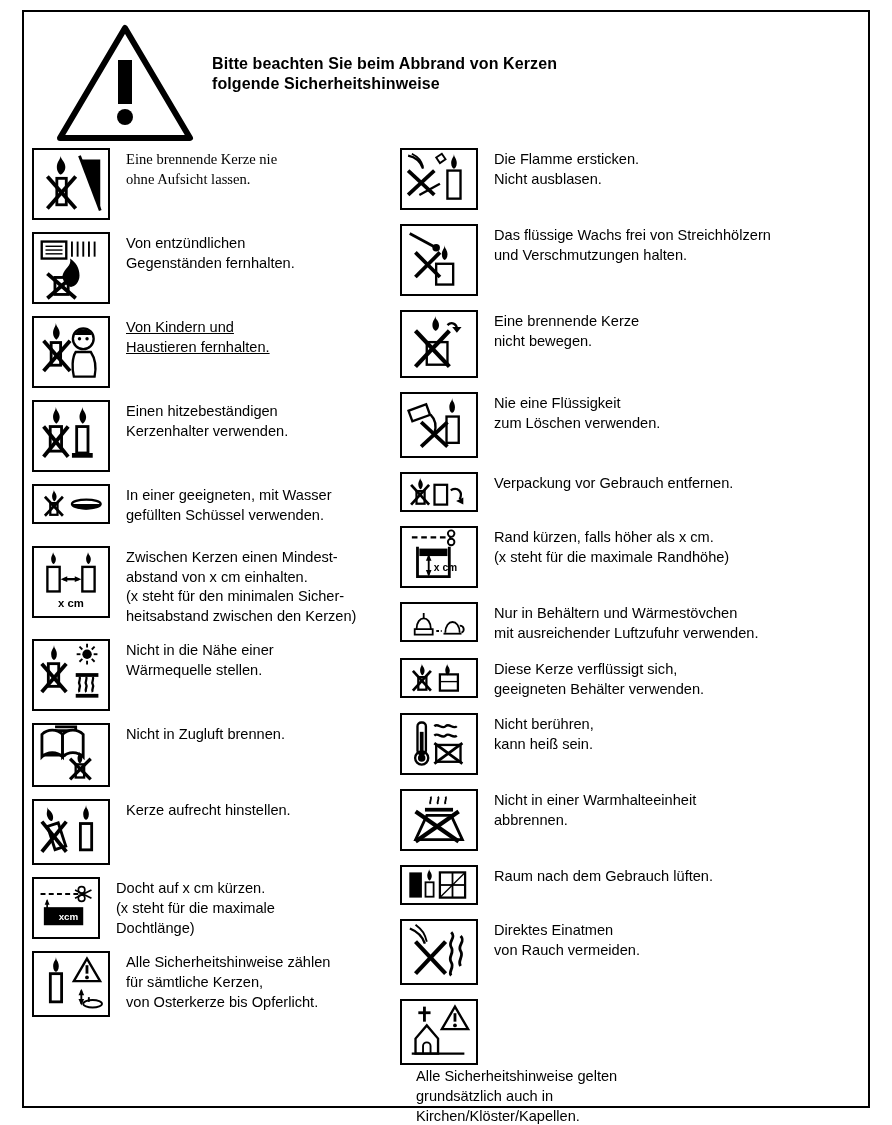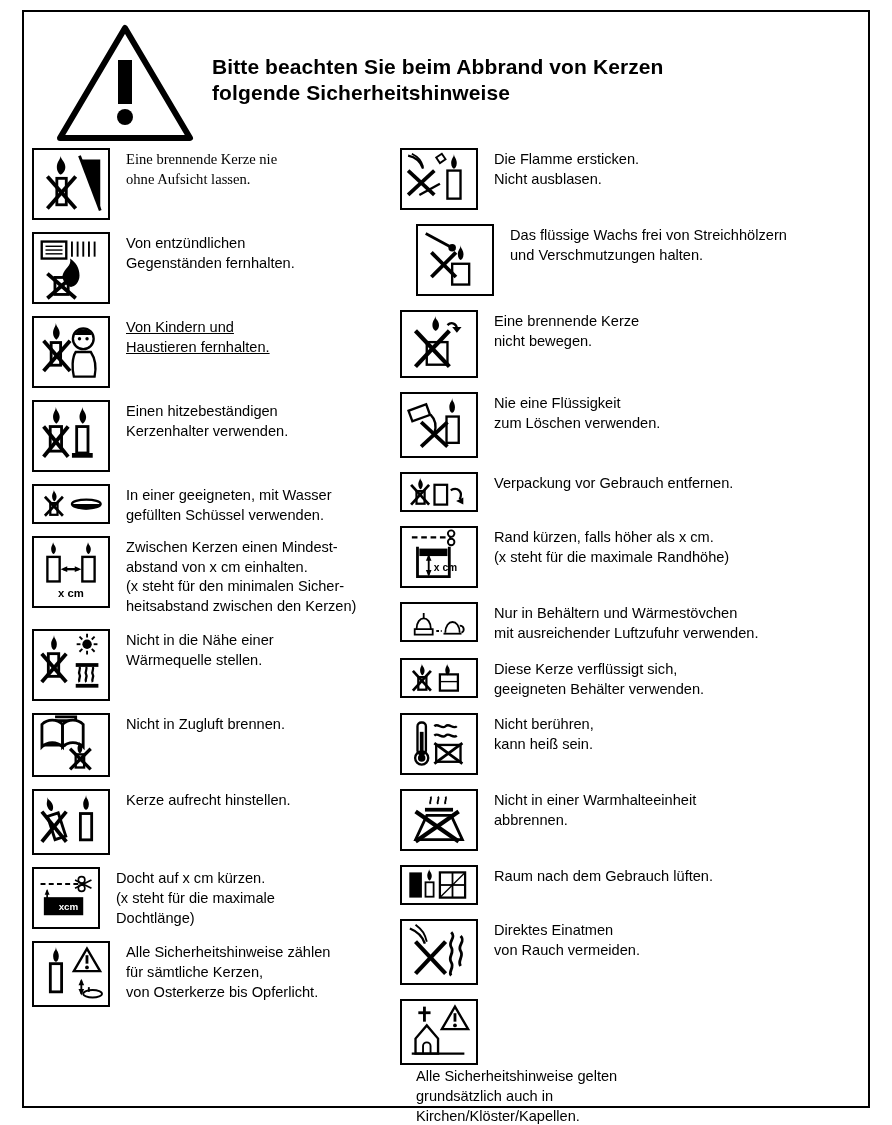--- a/index.html
+++ b/index.html
@@ -45,21 +45,21 @@
     top: 8px;
     width: 138px;
     height: 120px;
   }
   .warn-tri svg { display: block; }
   .header-title {
     position: absolute;
     left: 182px;
     top: 40px;
     width: 600px;
-    font-size: 21px;
+    font-size: 16px;
     font-weight: bold;
     line-height: 1.25;
     letter-spacing: 0.1px;
   }
   .header-title .l2 { display: block; }
 
   
   .col {
     position: absolute;
     top: 148px;
@@ -178,21 +178,21 @@
           <rect x="45" y="26" width="12" height="28" fill="none" stroke="#000" stroke-width="3"></rect>
           <rect x="40" y="54" width="22" height="5" fill="#000"></rect>
           <line x1="10" y1="26" x2="36" y2="58" stroke="#000" stroke-width="4"></line>
           <line x1="36" y1="26" x2="10" y2="58" stroke="#000" stroke-width="4"></line>
         </svg>
       </div>
       <div class="txt">Einen hitzebeständigen
 Kerzenhalter verwenden.</div>
     </div>
 
-    <div class="row" style="margin-bottom:10px;">
+    <div class="row" style="margin-bottom:20px;">
       <div class="ico" style="width:78px;height:40px;">
         <svg class="g" viewBox="0 0 78 40">
           <path d="M18 12c0-4 2-5 2-8 0 3 3 4 3 8 0 3-2 5-2.5 5S18 15 18 12z" fill="#000"></path>
           <rect x="16" y="19" width="8" height="13" fill="none" stroke="#000" stroke-width="2.5"></rect>
           <line x1="10" y1="12" x2="30" y2="33" stroke="#000" stroke-width="3"></line>
           <line x1="30" y1="12" x2="10" y2="33" stroke="#000" stroke-width="3"></line>
           <ellipse cx="56" cy="20" rx="16" ry="5" fill="none" stroke="#000" stroke-width="2.5"></ellipse>
           <path d="M40 20c2 8 28 8 32 0" fill="#000"></path>
         </svg>
       </div>
@@ -338,21 +338,21 @@
           <polygon points="36,8 42,4 46,10 40,14" fill="none" stroke="#000" stroke-width="2"></polygon>
           <line x1="6" y1="22" x2="34" y2="48" stroke="#000" stroke-width="4"></line>
           <line x1="34" y1="22" x2="6" y2="48" stroke="#000" stroke-width="4"></line>
           <line x1="18" y1="48" x2="40" y2="36" stroke="#000" stroke-width="2.5"></line>
         </svg>
       </div>
       <div class="txt">Die Flamme ersticken.
 Nicht ausblasen.</div>
     </div>
 
-    <div class="row" style="margin-bottom:14px;margin-left:16px;">
+    <div class="row" style="margin-bottom:14px;">
       <div class="ico" style="width:78px;height:72px;">
         <svg class="g" viewBox="0 0 78 72">
           <line x1="8" y1="8" x2="34" y2="22" stroke="#000" stroke-width="3"></line>
           <circle cx="36" cy="23" r="4" fill="#000"></circle>
           <path d="M42 30c0-5 3-6 3-10 0 4 3 5 3 10 0 4-2 6-3 6s-3-2-3-6z" fill="#000"></path>
           <rect x="36" y="40" width="18" height="22" fill="none" stroke="#000" stroke-width="2.5"></rect>
           <line x1="14" y1="28" x2="40" y2="54" stroke="#000" stroke-width="4"></line>
           <line x1="40" y1="28" x2="14" y2="54" stroke="#000" stroke-width="4"></line>
         </svg>
       </div>

